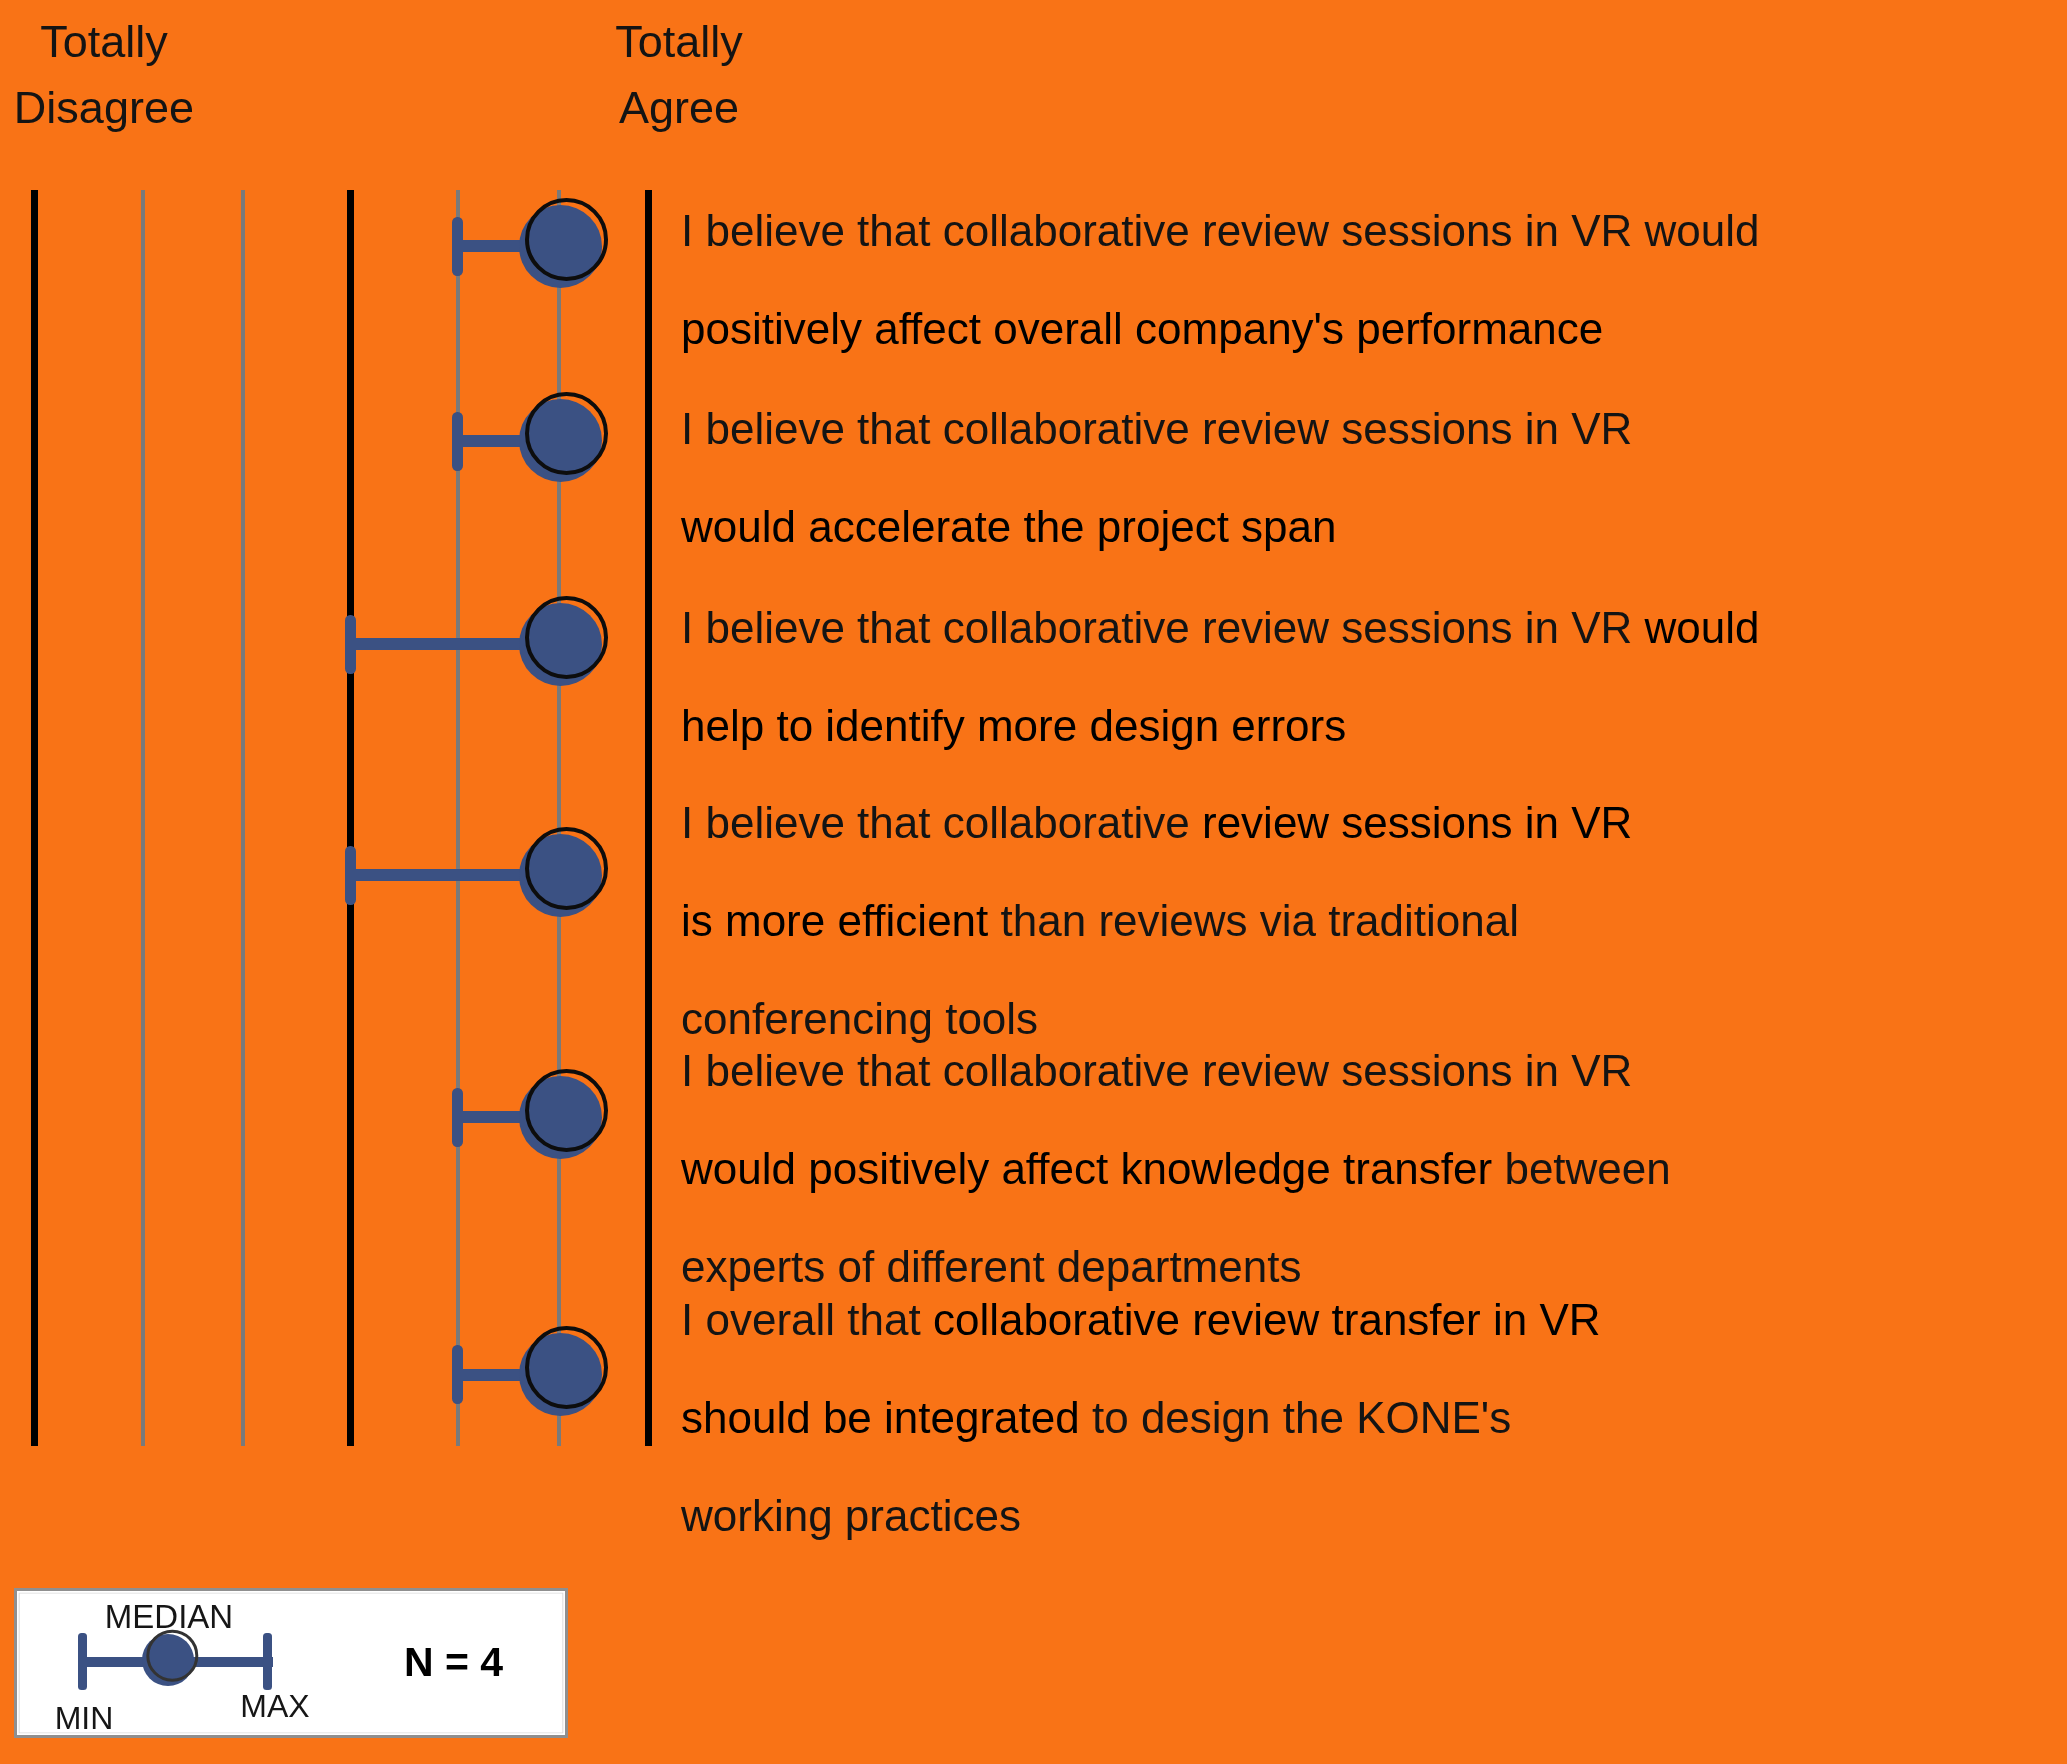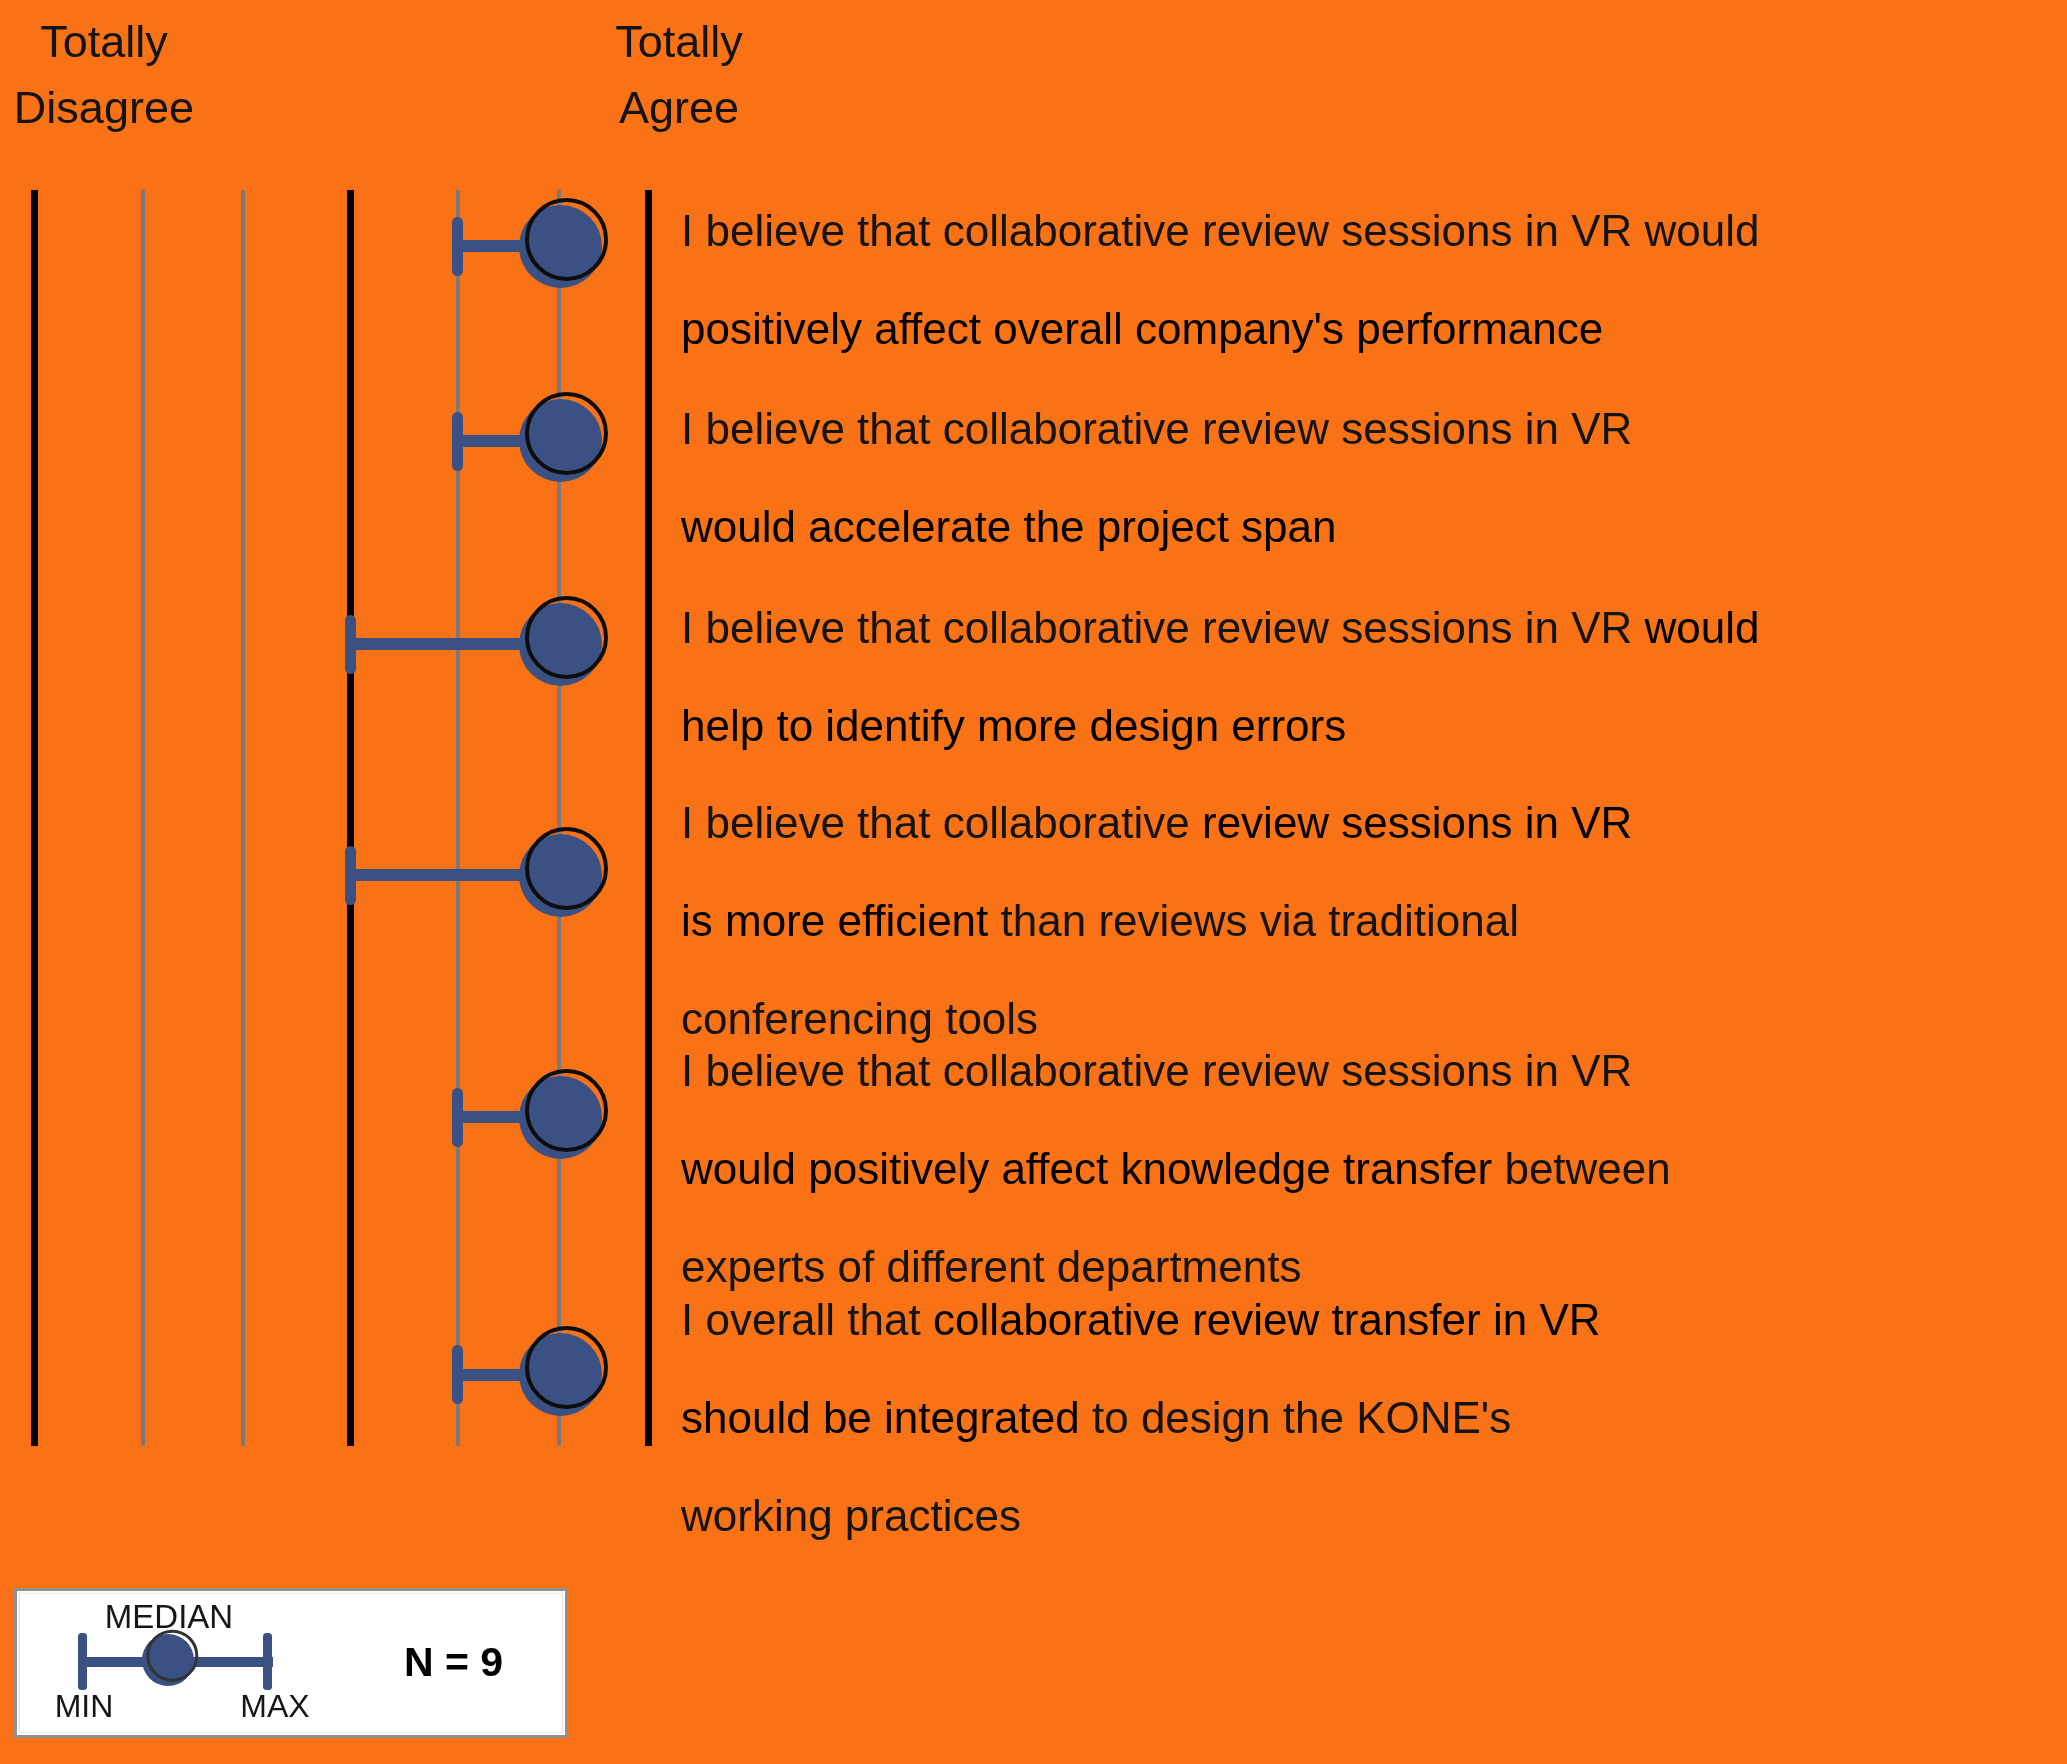--- a/index.html
+++ b/index.html
@@ -53,21 +53,21 @@
   #legend .lg-cap{position:absolute;width:8.6px;height:57px;background:#3b5183;border-radius:3.5px;top:42px;}
   #legend .lg-cap.left{left:61px;}
   #legend .lg-cap.right{left:246px;}
   #legend .lg-line{position:absolute;left:61px;top:66px;width:195px;height:9.5px;background:#3b5183;}
   #legend .lg-dot{position:absolute;left:125px;top:43px;width:52px;height:52px;border-radius:50%;background:#3b5183;}
   #legend .lg-dot::after{
     content:"";position:absolute;box-sizing:border-box;
     left:0;top:0;width:52px;height:52px;border-radius:50%;
     border:3.5px solid #333;transform:translate(4.3px,-4.3px);
   }
-  #legend .lg-min{position:absolute;left:24px;top:97px;width:86px;text-align:center;font-size:32px;color:#161616;}
+  #legend .lg-min{position:absolute;left:24px;top:109px;width:86px;text-align:center;font-size:32px;color:#161616;}
   #legend .lg-max{position:absolute;left:206px;top:97px;width:104px;text-align:center;font-size:32px;color:#161616;}
   #legend .lg-n{position:absolute;left:337px;top:48px;width:199px;text-align:center;font-size:41px;font-weight:bold;color:#000;}
 </style>
 </head>
 <body>
 
 <div id="canvas">
 
   <div id="label-disagree" class="scale-label">
     <div>Totally</div>
@@ -151,17 +151,17 @@
     </div>
 
   <div id="legend">
     <div class="lg-median">MEDIAN</div>
     <div class="lg-cap left"></div>
     <div class="lg-line"></div>
     <div class="lg-cap right"></div>
     <div class="lg-dot"></div>
     <div class="lg-min">MIN</div>
     <div class="lg-max">MAX</div>
-    <div class="lg-n">N = 9</div>
+    <div class="lg-n">N = 4</div>
   </div>
 
 </div>
 
 
 </body></html>

